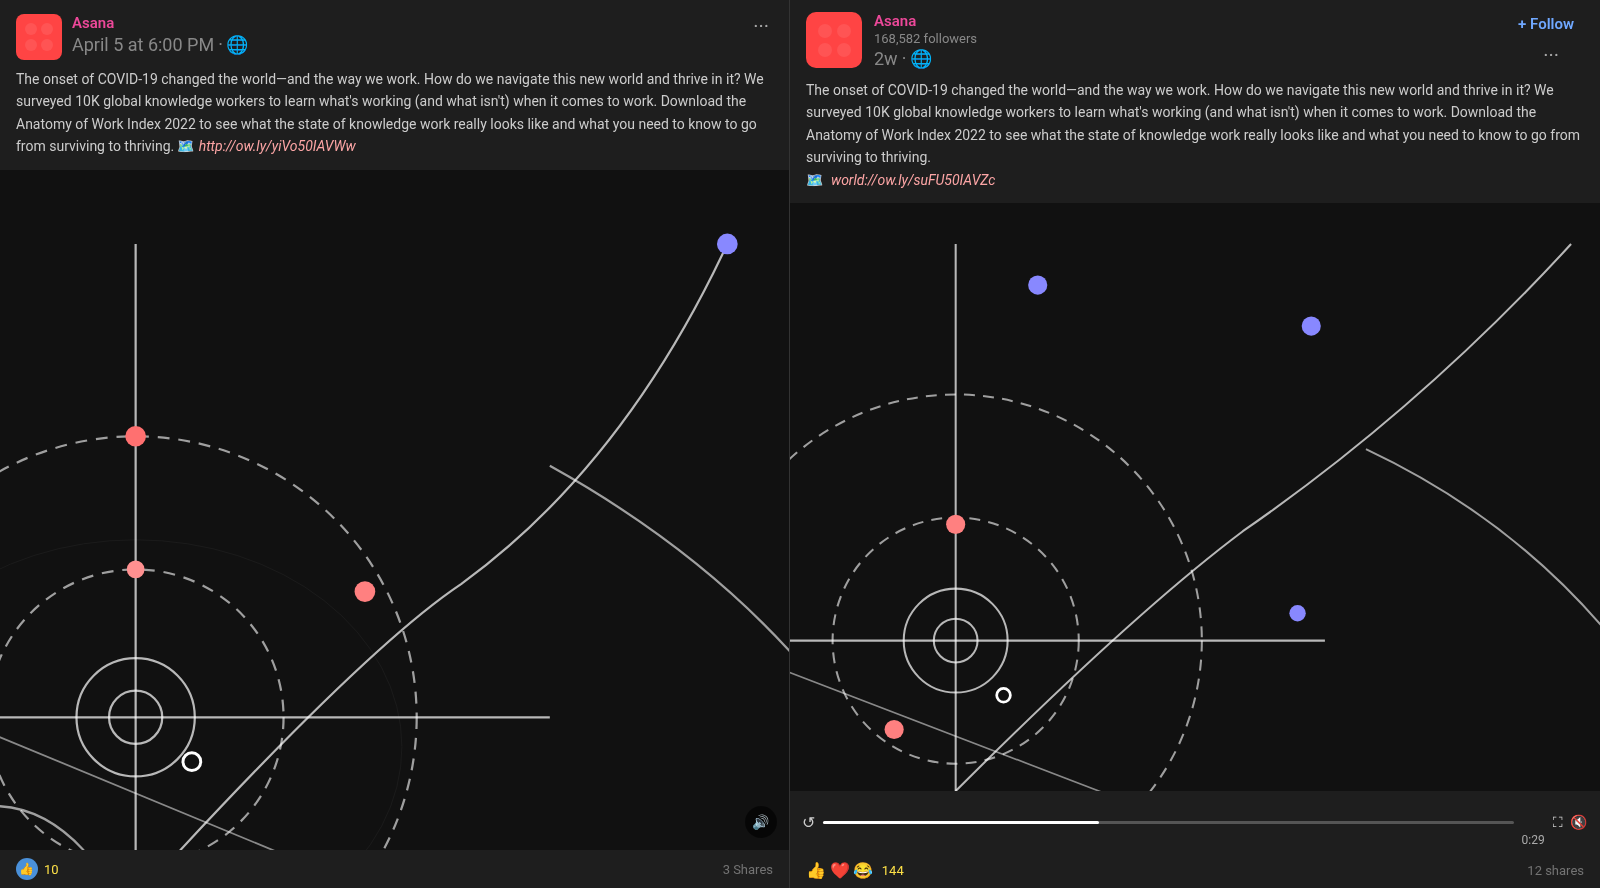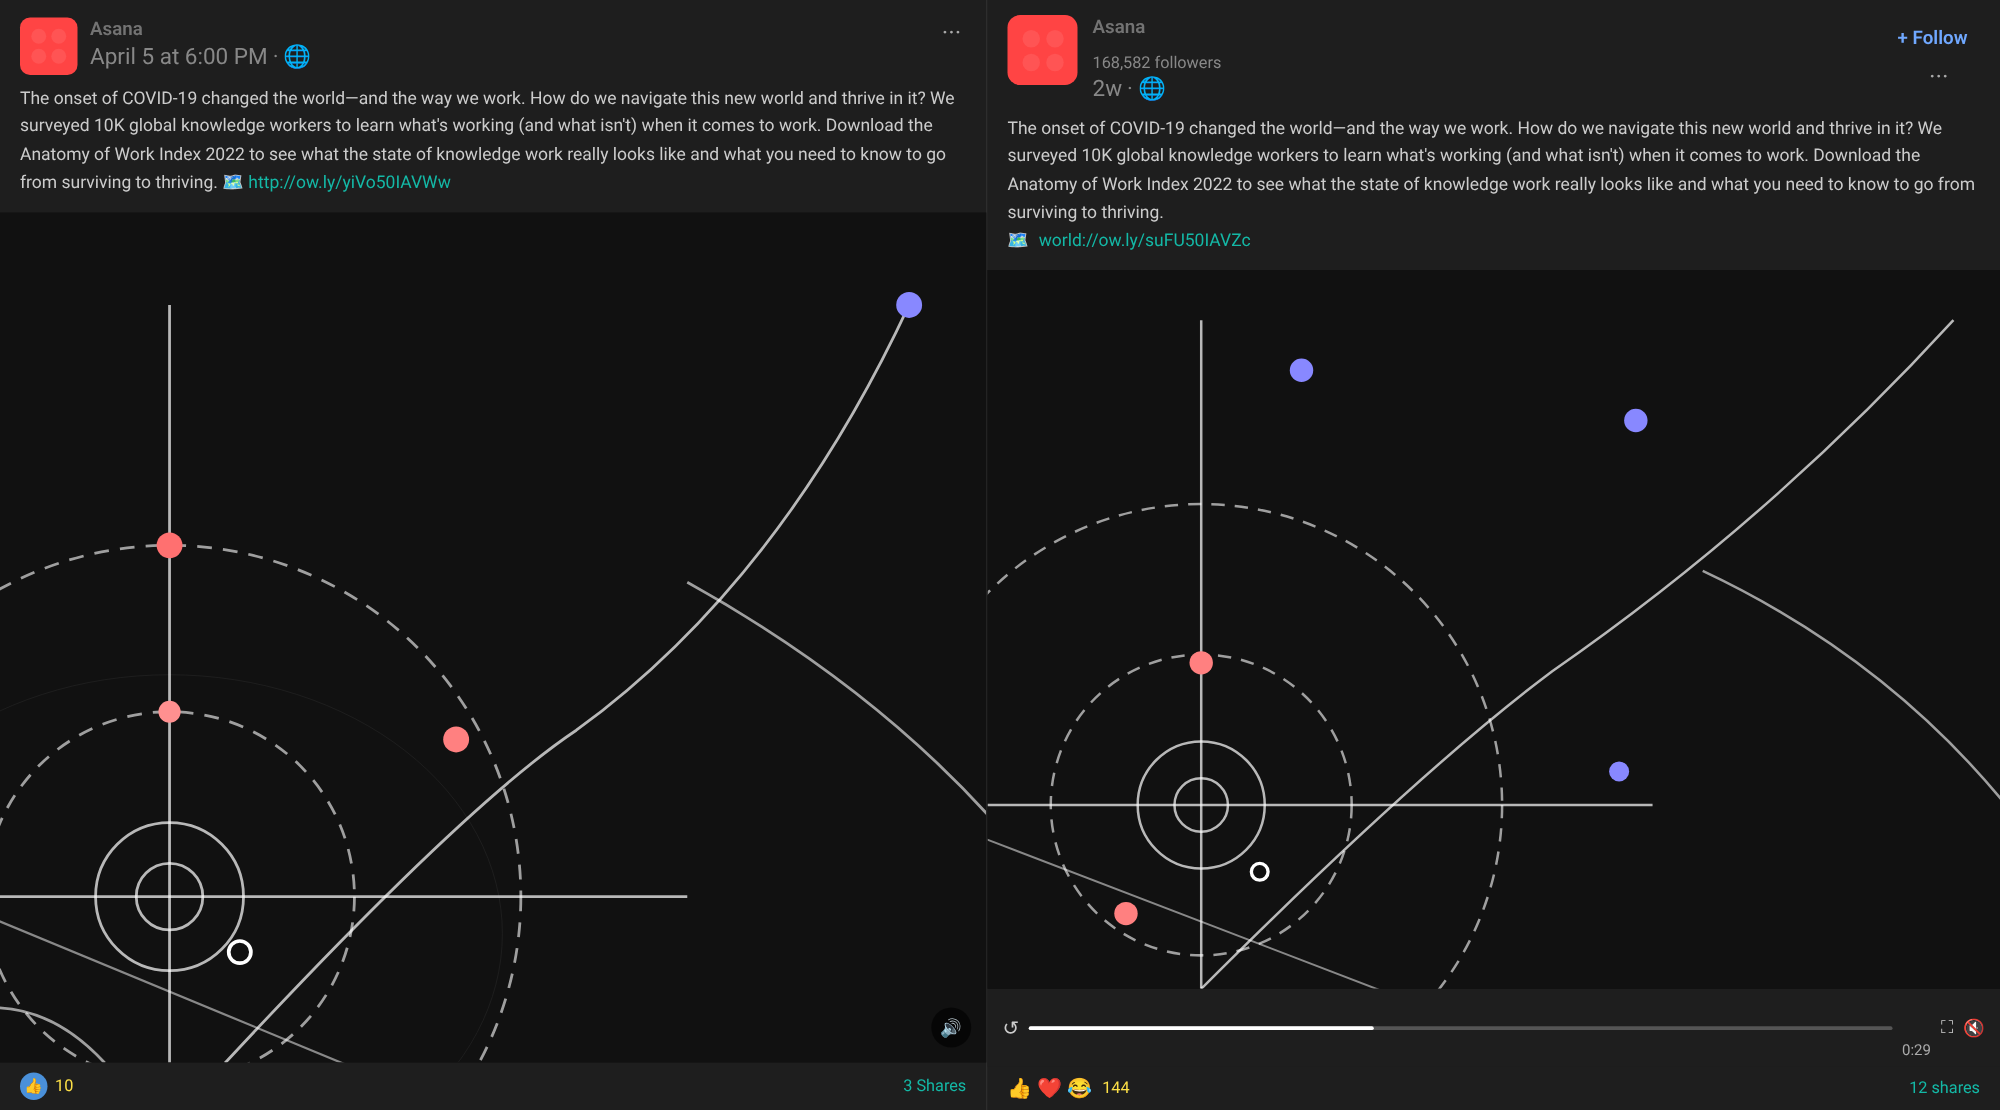--- a/index.html
+++ b/index.html
@@ -91,36 +91,36 @@
       background: #ff5454;
     }
 
     .post-info {
       flex: 1;
     }
 
     .post-author {
       font-size: 15px;
       font-weight: 600;
-      color: #737373;
+      color: #ec4899;
     }
 
     .post-meta {
       font-size: 18px;
       color: #888;
       margin-top: 2px;
       display: flex;
       align-items: center;
       gap: 4px;
     }
 
     .post-followers {
       font-size: 13px;
       color: #888;
-      margin-top: 13px;
+      margin-top: 1px;
     }
 
     .post-more {
       font-size: 20px;
       color: #aaa;
       cursor: pointer;
       padding: 0 4px;
     }
 
     .follow-btn {
@@ -136,22 +136,23 @@
     }
 
     .post-text {
       padding: 0 16px 12px 16px;
       font-size: 14px;
       line-height: 1.6;
       color: #ccc;
     }
 
     .post-link {
-      color: #14b8a6;
+      color: #fca5a5;
       text-decoration: none;
+      font-style: italic;
     }
 
     .post-image {
       width: 100%;
       background: #111;
       position: relative;
       flex: 1;
       overflow: hidden;
     }
 
@@ -184,21 +185,21 @@
       background: #333;
     }
 
     .reaction-count {
       font-size: 13px;
       color: #fde047;
     }
 
     .shares-count {
       font-size: 13px;
-      color: #14b8a6;
+      color: #737373;
     }
 
     .video-controls {
       padding: 6px 12px;
       display: flex;
       align-items: center;
       gap: 8px;
       background: #1e1e1e;
     }
 

